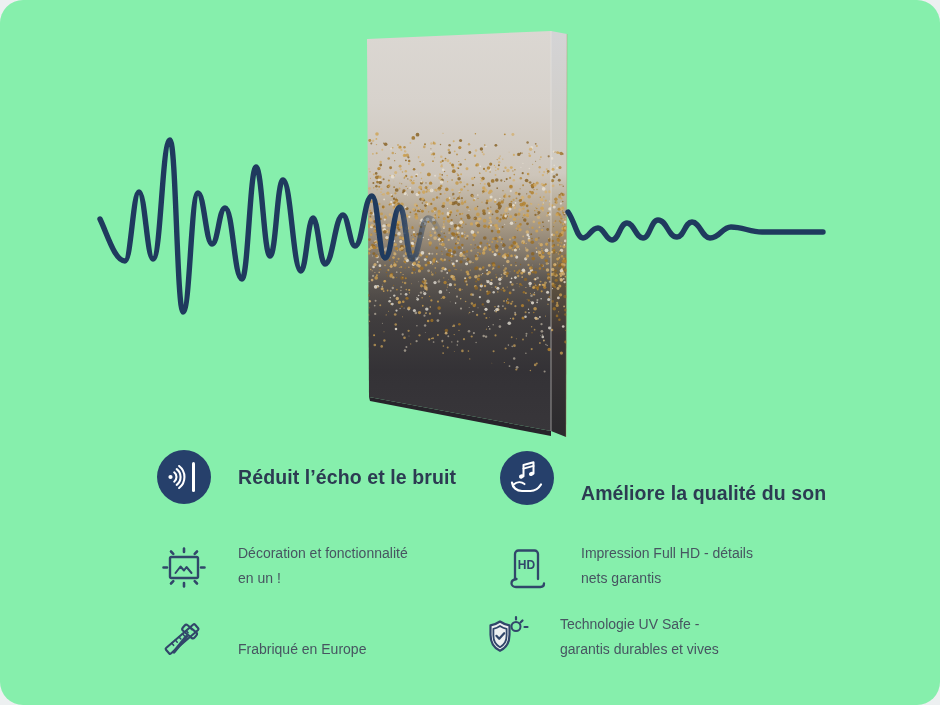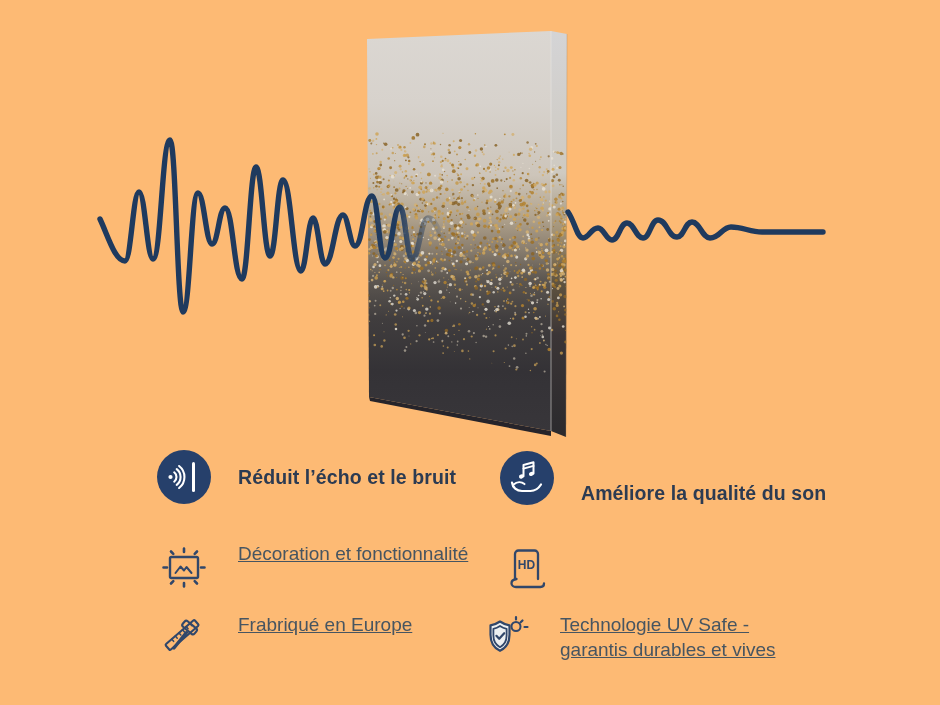--- a/index.html
+++ b/index.html
@@ -1,29 +1,29 @@
 <!DOCTYPE html>
 <html><head>
 <meta charset="utf-8">
 <style>
   html,body{margin:0;padding:0;background:#edf0f1;}
-  .stage{position:relative;width:940px;height:705px;background:#fdba74;overflow:hidden;
-         font-family:"Liberation Sans",sans-serif;}
+  .stage{position:relative;width:940px;height:705px;background:#86efac;overflow:hidden;
+         font-family:"Liberation Sans",sans-serif;border-radius:23px;}
   #scene{position:absolute;left:0;top:0;}
   .feature{position:absolute;display:flex;}
   .icon-box{width:56px;display:flex;justify-content:center;align-items:flex-start;}
   .ftext{margin-left:26px;}
   .ftext span{display:block;}
   .em{font-weight:bold;font-size:19.5px;color:#2c3b52;letter-spacing:.1px;}
-  .rg{font-size:19px;color:#475561;line-height:25px;text-decoration:underline;}
+  .rg{font-size:14px;color:#475561;line-height:25px;}
   .f0{left:156px;top:449px;height:56px;align-items:center;}
   .f1{left:499px;top:449px;height:56px;align-items:flex-end;}
   .f2{left:156px;top:540px;}
   .f3{left:499px;top:540px;align-items:flex-end;}
-  .f4{left:156px;top:612px;height:50px;align-items:flex-start;}
+  .f4{left:156px;top:612px;height:50px;align-items:flex-end;}
   .f5{left:478px;top:610px;}
   .f2 .ftext,.f3 .ftext{margin-top:1px;}
   .f5 .ftext{margin-top:2px;}
   .f2 .icon-box svg,.f3 .icon-box svg{margin-top:3px;}
   .f5 .icon-box svg{margin-top:3px;}
   .outline-ic{stroke:#31476a;fill:none;stroke-linecap:round;stroke-linejoin:round;}
 </style>
 </head>
 <body>
 
@@ -1839,31 +1839,36 @@
     <span class="icon-box">
       <svg width="48" height="48" viewBox="0 0 48 48">
         <rect x="10" y="14" width="28" height="21" rx="1.5" class="outline-ic" stroke-width="2.4"></rect>
         <path d="M15.5,30 l5,-6.5 3.5,4 2.5,-3.5 5,6" class="outline-ic" stroke-width="2"></path>
         <path d="M24,5.5 v3.5 M24,40 v3.5 M3.5,24.5 h3.5 M41,24.5 h3.5
                  M11,8.5 l2.3,2.3 M37,8.5 l-2.3,2.3 M11,40.5 l2.3,-2.3 M37,40.5 l-2.3,-2.3" class="outline-ic" stroke-width="2.6"></path>
       </svg>
     </span>
     <div class="ftext rg">
       <span>Décoration et fonctionnalité</span>
+      <span>en un !</span>
     </div>
   </div>
 
   <div class="feature f3">
     <span class="icon-box">
       <svg width="44" height="48" viewBox="0 0 44 48">
         <path d="M10,36 V11 a3.5,3.5 0 0 1 3.5,-3.5 h16 a3.5,3.5 0 0 1 3.5,3.5 v25" class="outline-ic" stroke-width="2.3"></path>
         <path d="M11.5,36 c-3,0.5 -5,2 -5,4.2 c0,2.3 2,3.8 4.5,3.8 h24.5 c2,0 3.5,-1.5 3.5,-3.5" class="outline-ic" stroke-width="2.3"></path>
         <text x="21.5" y="25.5" text-anchor="middle" font-size="12" font-weight="bold" fill="#31476a" font-family="&quot;Liberation Sans&quot;, sans-serif">HD</text>
       </svg>
     </span>
+    <div class="ftext rg">
+      <span>Impression Full HD - détails</span>
+      <span>nets garantis</span>
+    </div>
   </div>
 
   <div class="feature f4">
     <span class="icon-box">
       <svg width="46" height="46" viewBox="0 0 48 48">
         <g transform="rotate(49 22 24)">
           <rect x="18.2" y="4" width="7.6" height="40" rx="1.2" class="outline-ic" stroke-width="2.2"></rect>
           <path d="M18.2,10 h3 M18.2,15 h3 M18.2,20 h3 M18.2,25 h3 M18.2,30 h3 M18.2,35 h3" class="outline-ic" stroke-width="1.6"></path>
         </g>
         <line x1="13.5" y1="37.5" x2="26.5" y2="21.5" stroke="#31476a" stroke-width="3.4" stroke-linecap="round"></line>

